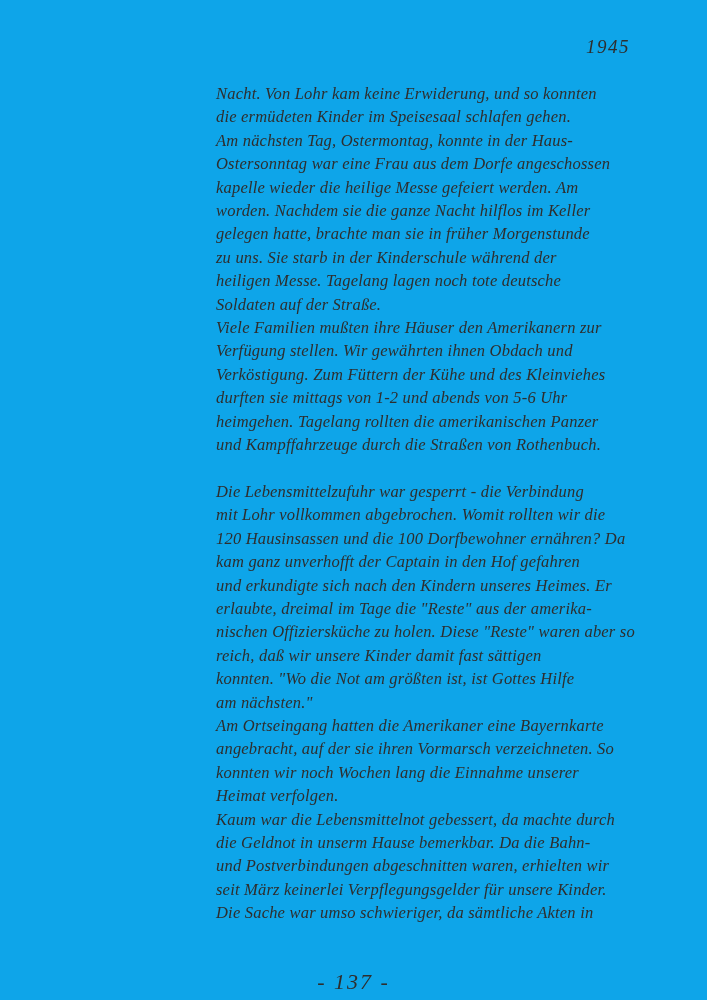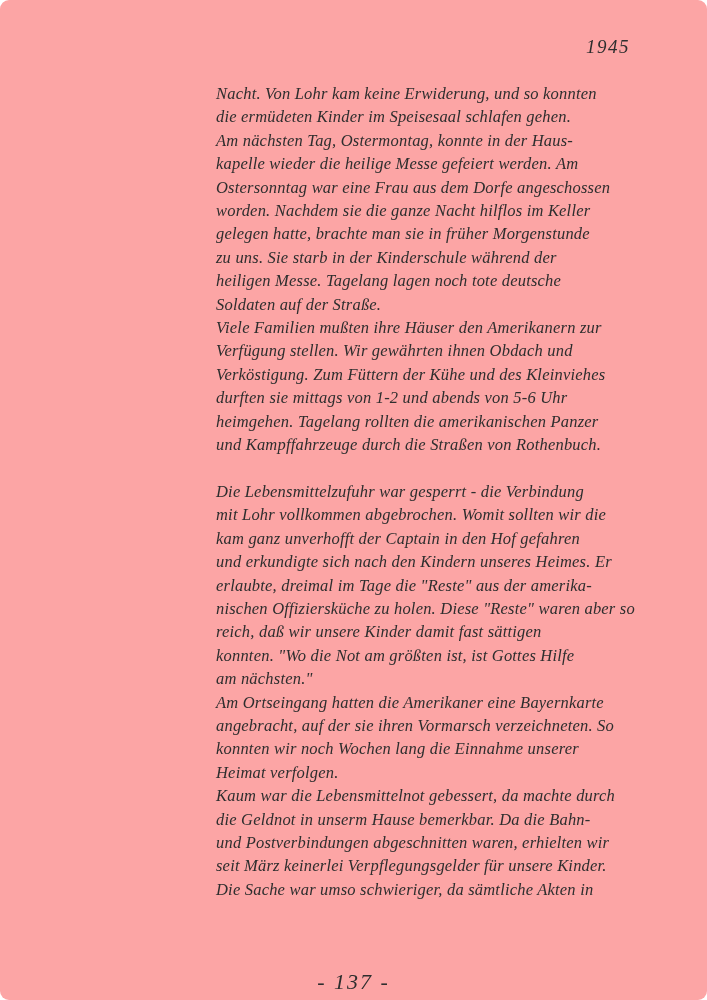--- a/index.html
+++ b/index.html
@@ -45,45 +45,46 @@
     right: 0;
     top: 969px;
     text-align: center;
     font-size: 22px;
     letter-spacing: 2px;
   }
 </style>
 </head>
 <body>
 
-<div class="page" style="background: #fca5a5; color: rgb(46, 46, 46); border-radius: 9px;">
+<div class="page" style="background: #0ea5e9; color: rgb(46, 46, 46);">
   <div class="year">1945</div>
 
   <div class="text-block">
       <div class="paragraph">
         <div class="line">Nacht. Von Lohr kam keine Erwiderung, und so konnten</div>
         <div class="line">die ermüdeten Kinder im Speisesaal schlafen gehen.</div>
         <div class="line">Am nächsten Tag, Ostermontag, konnte in der Haus-</div>
+        <div class="line">Ostersonntag war eine Frau aus dem Dorfe angeschossen</div>
         <div class="line">kapelle wieder die heilige Messe gefeiert werden. Am</div>
-        <div class="line">Ostersonntag war eine Frau aus dem Dorfe angeschossen</div>
         <div class="line">worden. Nachdem sie die ganze Nacht hilflos im Keller</div>
         <div class="line">gelegen hatte, brachte man sie in früher Morgenstunde</div>
         <div class="line">zu uns. Sie starb in der Kinderschule während der</div>
         <div class="line">heiligen Messe. Tagelang lagen noch tote deutsche</div>
         <div class="line">Soldaten auf der Straße.</div>
         <div class="line">Viele Familien mußten ihre Häuser den Amerikanern zur</div>
         <div class="line">Verfügung stellen. Wir gewährten ihnen Obdach und</div>
         <div class="line">Verköstigung. Zum Füttern der Kühe und des Kleinviehes</div>
         <div class="line">durften sie mittags von 1-2 und abends von 5-6 Uhr</div>
         <div class="line">heimgehen. Tagelang rollten die amerikanischen Panzer</div>
         <div class="line">und Kampffahrzeuge durch die Straßen von Rothenbuch.</div>
       </div>
       <div class="paragraph">
         <div class="line">Die Lebensmittelzufuhr war gesperrt - die Verbindung</div>
-        <div class="line">mit Lohr vollkommen abgebrochen. Womit sollten wir die</div>
+        <div class="line">mit Lohr vollkommen abgebrochen. Womit rollten wir die</div>
+        <div class="line">120 Hausinsassen und die 100 Dorfbewohner ernähren? Da</div>
         <div class="line">kam ganz unverhofft der Captain in den Hof gefahren</div>
         <div class="line">und erkundigte sich nach den Kindern unseres Heimes. Er</div>
         <div class="line">erlaubte, dreimal im Tage die "Reste" aus der amerika-</div>
         <div class="line">nischen Offiziersküche zu holen. Diese "Reste" waren aber so</div>
         <div class="line">reich, daß wir unsere Kinder damit fast sättigen</div>
         <div class="line">konnten. "Wo die Not am größten ist, ist Gottes Hilfe</div>
         <div class="line">am nächsten."</div>
         <div class="line">Am Ortseingang hatten die Amerikaner eine Bayernkarte</div>
         <div class="line">angebracht, auf der sie ihren Vormarsch verzeichneten. So</div>
         <div class="line">konnten wir noch Wochen lang die Einnahme unserer</div>

